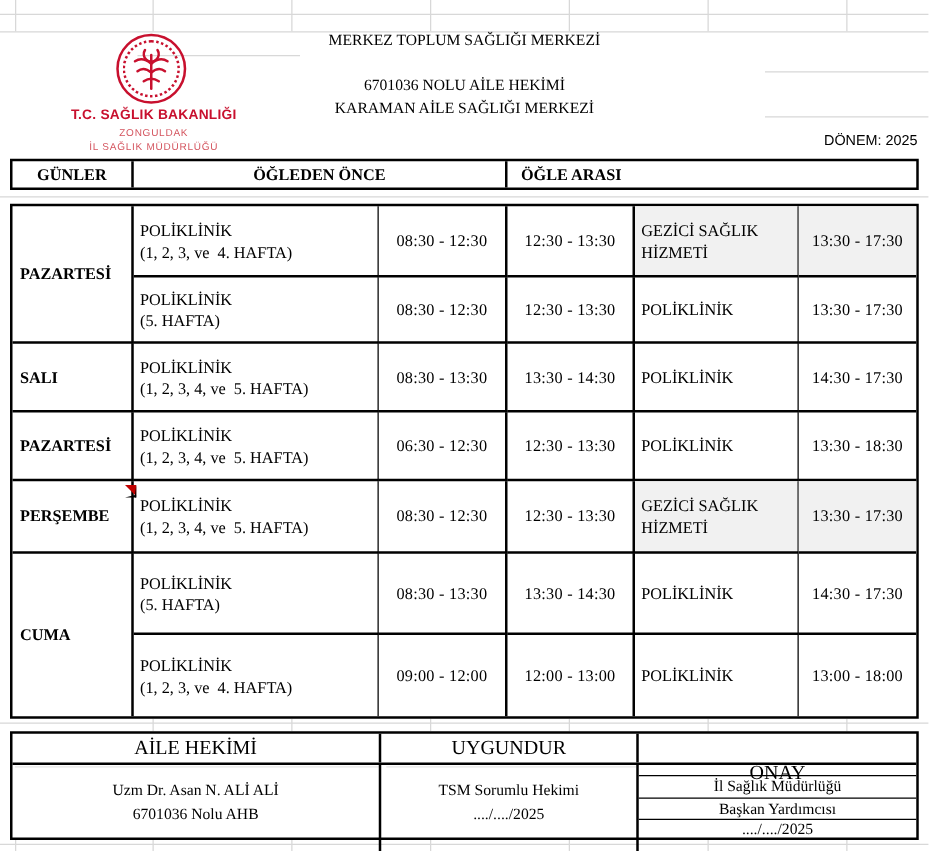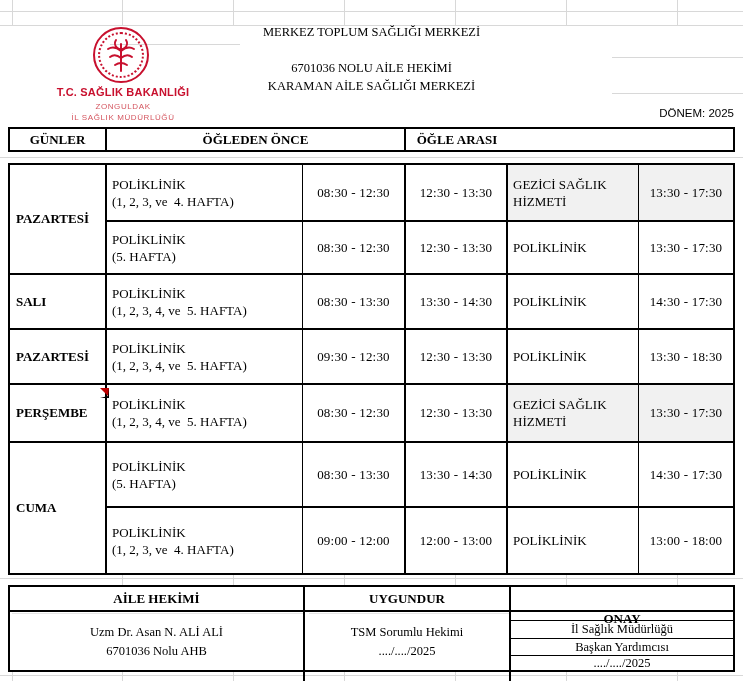--- a/index.html
+++ b/index.html
@@ -45,21 +45,21 @@
   .weeks{white-space:pre-wrap;}
   .tm{display:flex;align-items:center;justify-content:center;letter-spacing:0.2px;}
   .hl{background:#F1F1F1;}
   .note-marker{position:absolute;left:90px;top:223px;width:0;height:0;
                border-top:8px solid #C00000;border-left:8px solid transparent;}
 
   
   .sig{position:absolute;left:8px;top:585px;width:727px;height:87px;border:2px solid #000;box-sizing:border-box;}
   .sig-head{display:flex;height:25px;border-bottom:2px solid #000;box-sizing:border-box;}
   .sig-head .sc{border-right:2px solid #000;display:flex;align-items:center;justify-content:center;
-                font-weight:bold;font-size:13px;box-sizing:border-box;}
+                font-weight:normal;font-size:16px;box-sizing:border-box;}
   .sig-head .sc:last-child{border-right:none;}
   .sig-body{display:flex;height:74px;}
   .sig-body .sc{border-right:2px solid #000;box-sizing:border-box;font-size:12.5px;text-align:center;}
   .sig-body .sc:last-child{border-right:none;}
   .sig-lines{padding-top:11px;line-height:19px;}
   .onay-row{box-sizing:border-box;display:flex;align-items:center;justify-content:center;}
   .onay-r0{height:9px;border-bottom:1px solid #000;}
   .onay-r1{height:18px;border-bottom:1px solid #000;}
   .onay-r2{height:17px;border-bottom:1px solid #000;}
   .onay-r3{height:14px;}
@@ -166,21 +166,21 @@
     <div class="act">
         <div>POLİKLİNİK</div>
       </div>
     <div class="tm br0">14:30 - 17:30</div>
 
     <div class="day br2">PAZARTESİ</div>
     <div class="act">
       <div>POLİKLİNİK</div>
         <div class="weeks">(1, 2, 3, 4, ve  5. HAFTA)</div>
     </div>
-    <div class="tm br2">09:30 - 12:30</div>
+    <div class="tm br2">06:30 - 12:30</div>
     <div class="tm br2">12:30 - 13:30</div>
     <div class="act">
         <div>POLİKLİNİK</div>
       </div>
     <div class="tm br0">13:30 - 18:30</div>
 
     <div class="day br2">PERŞEMBE</div>
     <div class="act">
       <div>POLİKLİNİK</div>
         <div class="weeks">(1, 2, 3, 4, ve  5. HAFTA)</div>

